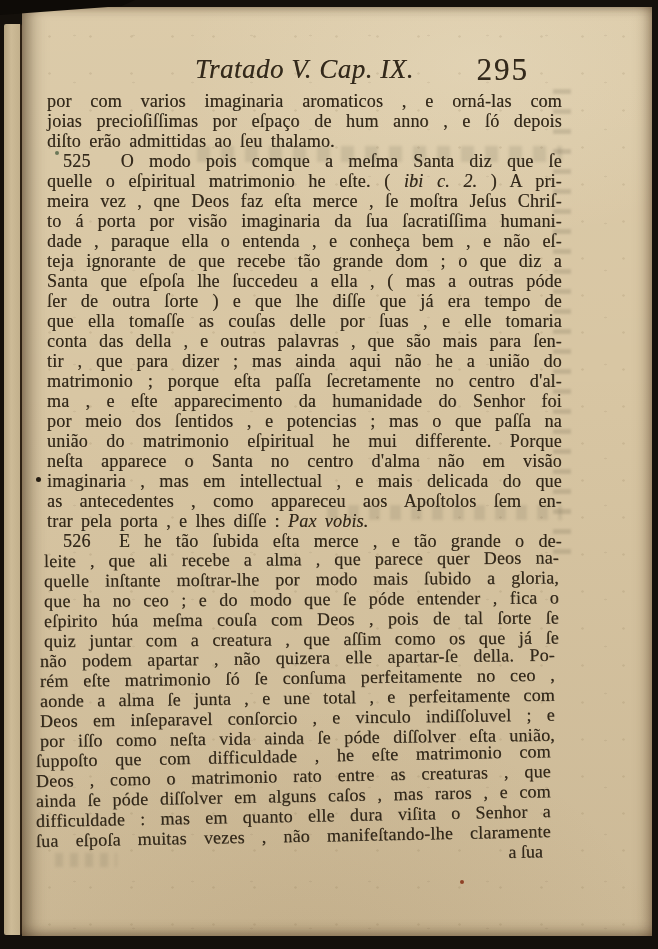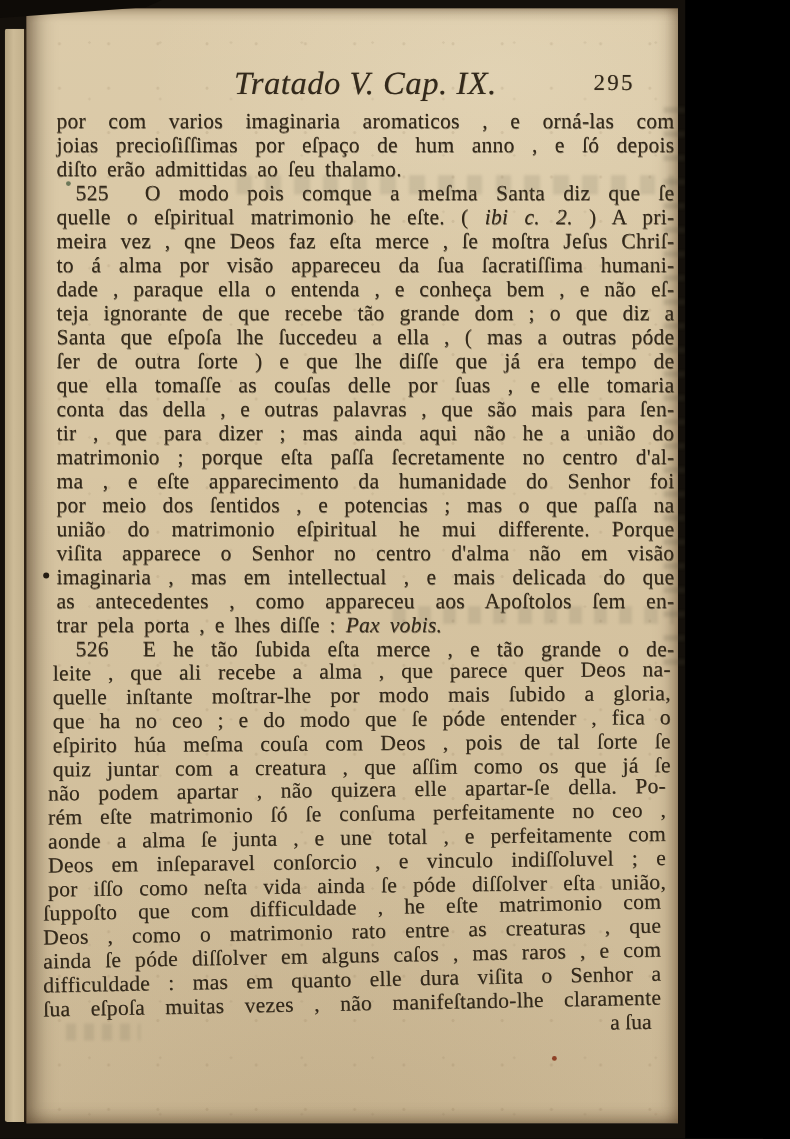--- a/index.html
+++ b/index.html
@@ -1,20 +1,20 @@
 <!DOCTYPE html>
 <html style="--paper: #d8c6a3; --ink: #33291b; --edge: #14100b; --underpage: #cdbb97;"><head>
 <meta charset="utf-8">
 <style>
   html,body { margin:0; padding:0; background:#000; }
   * { box-sizing:border-box; }
 
   .scan {
     position:relative;
-    width:571px; height:949px;
+    width:658px; height:949px;
     background: var(--edge, #14100b);
     overflow:hidden;
     font-family:"Liberation Serif","DejaVu Serif",serif;
   }
 
   
   .underpage {
     position:absolute; left:4px; top:24px; bottom:14px; width:18px;
     background: linear-gradient(90deg, #b3a27f 0%, var(--underpage,#cdbb97) 45%, #c2b08c 100%);
     border-right:2px solid #2e2114;
@@ -52,21 +52,21 @@
 
   
   .header { position:absolute; left:25px; top:46px; width:515px; height:32px; color:var(--ink,#33291b); }
   .header .title {
     display:block; text-align:center;
     font-style:italic; font-size:27px; line-height:32px; letter-spacing:0.5px;
     text-shadow:0.3px 0.3px 0.6px rgba(43,34,20,0.55);
   }
   .header .pagenum {
     position:absolute; right:33px; top:3px;
-    font-size:19px; line-height:28px; letter-spacing:2px;
+    font-size:31px; line-height:28px; letter-spacing:2px;
     text-shadow:0.3px 0.3px 0.6px rgba(43,34,20,0.55);
   }
 
   
   .text { position:absolute; left:25px; top:84px; width:515px; color:var(--ink,#33291b); }
   .line {
     height:20px; line-height:20px; font-size:18px;
     letter-spacing:0.2px; word-spacing:1px;
     text-align:justify; text-align-last:justify;
     text-shadow:0.3px 0.3px 0.5px rgba(43,34,20,0.55);
@@ -119,33 +119,33 @@
       <span class="pagenum">295</span>
     </div>
 
     <div class="text">
       <div class="line">por com varios imaginaria aromaticos , e orná-las com</div>
       <div class="line">joias precioſiſſimas por eſpaço de hum anno , e ſó depois</div>
       <div class="line end">diſto erão admittidas ao ſeu thalamo.</div>
       <div class="line indent">525&nbsp; O modo pois comque a meſma Santa diz que ſe</div>
       <div class="line"><span>quelle o eſpiritual matrimonio he eſte. ( </span><span class="it">ibi c. 2.</span><span> ) A pri-</span></div>
       <div class="line">meira vez , qne Deos faz eſta merce , ſe moſtra Jeſus Chriſ-</div>
-      <div class="line">to á alma por visão appareceu da ſua ſacratiſſima humani-</div>
+      <div class="line">to á porta por visão imaginaria da ſua ſacratiſſima humani-</div>
       <div class="line">dade , paraque ella o entenda , e conheça bem , e não eſ-</div>
       <div class="line">teja ignorante de que recebe tão grande dom ; o que diz a</div>
       <div class="line">Santa que eſpoſa lhe ſuccedeu a ella , ( mas a outras póde</div>
       <div class="line">ſer de outra ſorte ) e que lhe diſſe que já era tempo de</div>
       <div class="line">que ella tomaſſe as couſas delle por ſuas , e elle tomaria</div>
       <div class="line">conta das della , e outras palavras , que são mais para ſen-</div>
       <div class="line">tir , que para dizer ; mas ainda aqui não he a união do</div>
       <div class="line">matrimonio ; porque eſta paſſa ſecretamente no centro d'al-</div>
       <div class="line">ma , e eſte apparecimento da humanidade do Senhor foi</div>
       <div class="line">por meio dos ſentidos , e potencias ; mas o que paſſa na</div>
       <div class="line">união do matrimonio eſpiritual he mui differente. Porque</div>
-      <div class="line">viſita apparece o Senhor no centro d'alma não em visão</div>
+      <div class="line">neſta apparece o Santa no centro d'alma não em visão</div>
       <div class="line">imaginaria , mas em intellectual , e mais delicada do que</div>
       <div class="line">as antecedentes , como appareceu aos Apoſtolos ſem en-</div>
       <div class="line end"><span>trar pela porta , e lhes diſſe : </span><span class="it">Pax vobis.</span></div>
       <div class="line indent">526&nbsp; E he tão ſubida eſta merce , e tão grande o de-</div>
       <div class="line">leite , que ali recebe a alma , que parece quer Deos na-</div>
       <div class="line">quelle inſtante moſtrar-lhe por modo mais ſubido a gloria,</div>
       <div class="line">que ha no ceo ; e do modo que ſe póde entender , fica o</div>
       <div class="line">eſpirito húa meſma couſa com Deos , pois de tal ſorte ſe</div>
       <div class="line">quiz juntar com a creatura , que aſſim como os que já ſe</div>
       <div class="line">não podem apartar , não quizera elle apartar-ſe della. Po-</div>

